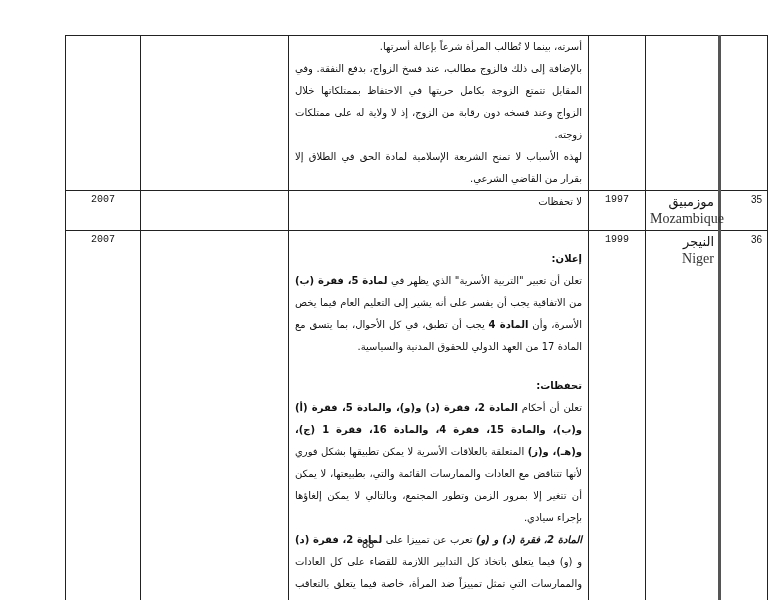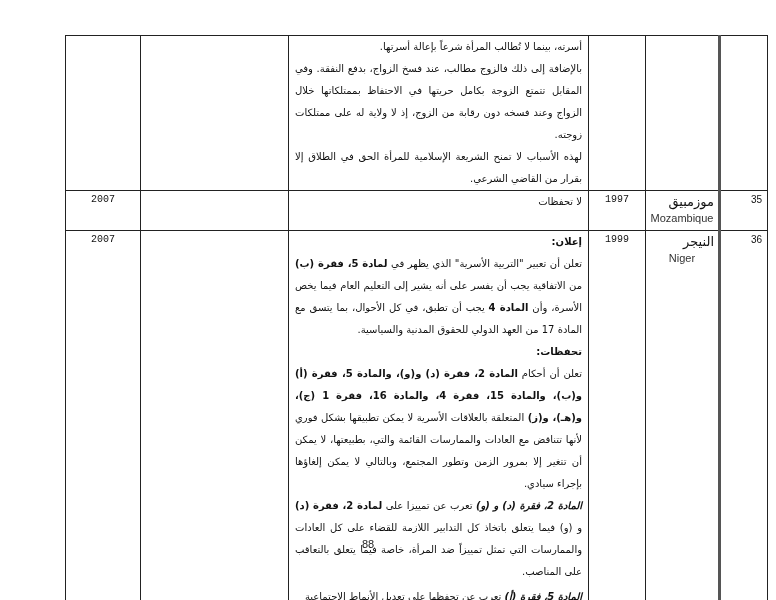--- a/index.html
+++ b/index.html
@@ -61,42 +61,41 @@
       text-align: right;
       padding: 2px 4px 0 4px !important;
       line-height: 17px !important;
     }
     .country-ar {
       direction: rtl;
       font-size: 13px;
       display: block;
     }
     .country-en {
-      font-family: Liberation Sans, sans-serif;
-      font-size: 11px;
+      font-family: Liberation Serif, serif;
+      font-size: 14px;
       display: block;
       color: #333;
-      text-align: center;
     }
     .text-cell {
       direction: rtl;
       text-align: right;
       padding: 0 6px 0 6px !important;
     }
     .text-cell p {
       margin: 0;
       font-size: 10px;
       line-height: 22px;
       text-align: justify;
       text-align-last: right;
     }
     .text-cell p.spaced { margin-top: 3px; }
     .text-cell p.head {
       font-weight: bold;
-      margin-top: 0;
+      margin-top: 17px;
     }
     .text-cell b { font-weight: bold; }
     .text-cell i.bi { font-weight: bold; }
 
     .row-1 td { height: 125px; }
     .row-2 td { height: 37px; }
     .row-3 td { height: 327px; }
 
     .page-number {
       position: absolute;
@@ -114,21 +113,21 @@
 
 <div class="page">
   <table class="reservations">
     <tbody>
         <tr class="row-1">
       <td class="c-year-end year-cell"></td>
       <td class="c-empty"></td>
       <td class="c-text text-cell">
         <p>أسرته، بينما لا تُطالب المرأة شرعاً بإعالة أسرتها.</p>
         <p>بالإضافة إلى ذلك فالزوج مطالب، عند فسخ الزواج، بدفع النفقة. وفي المقابل تتمتع الزوجة بكامل حريتها في الاحتفاظ بممتلكاتها خلال الزواج وعند فسخه دون رقابة من الزوج، إذ لا ولاية له على ممتلكات زوجته.</p>
-        <p>لهذه الأسباب لا تمنح الشريعة الإسلامية للمرأة الحق في الطلاق إلا بقرار من القاضي الشرعي.</p>
+        <p>لهذه الأسباب لا تمنح الشريعة الإسلامية لمادة الحق في الطلاق إلا بقرار من القاضي الشرعي.</p>
       </td>
       <td class="c-year year-cell"></td>
       <td class="c-country country-cell">
         <span class="country-ar"></span>
         <span class="country-en"></span>
       </td>
       <td class="c-num num-cell"></td>
     </tr>
 
     <tr class="row-2">

